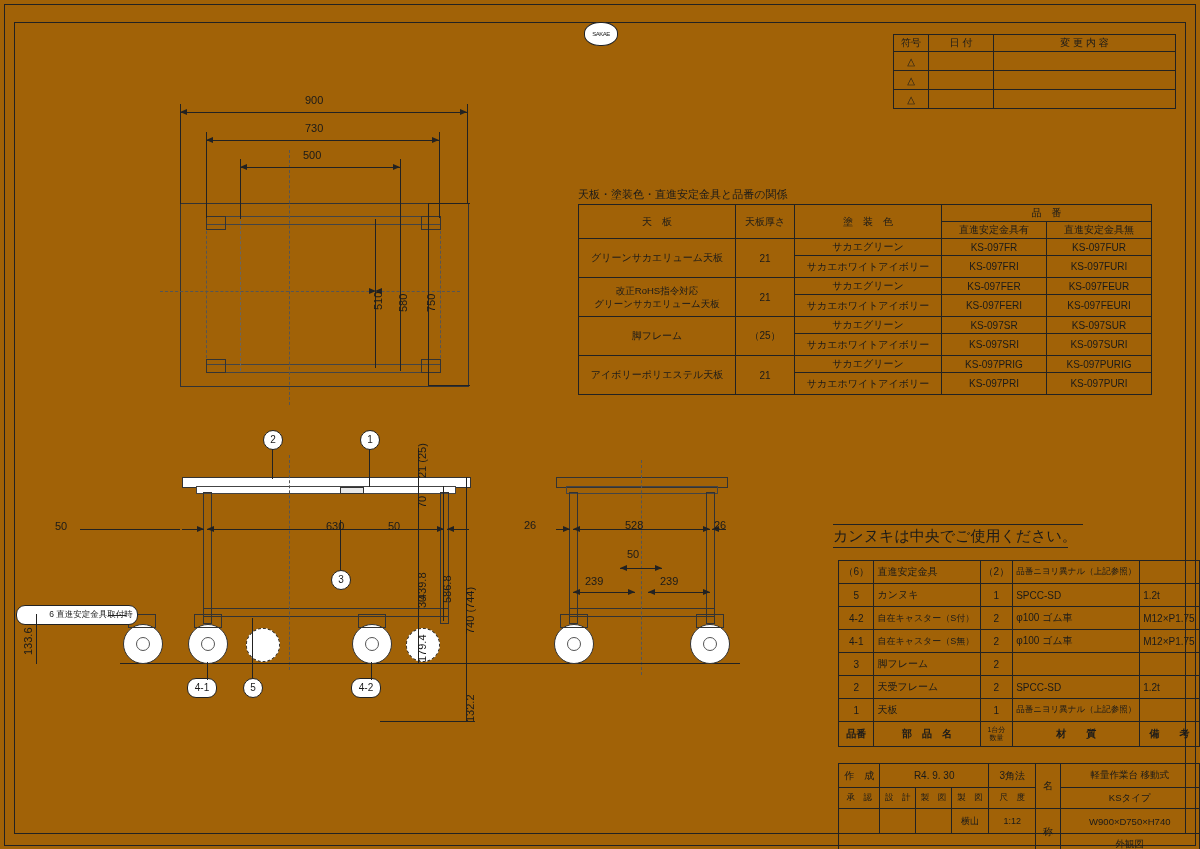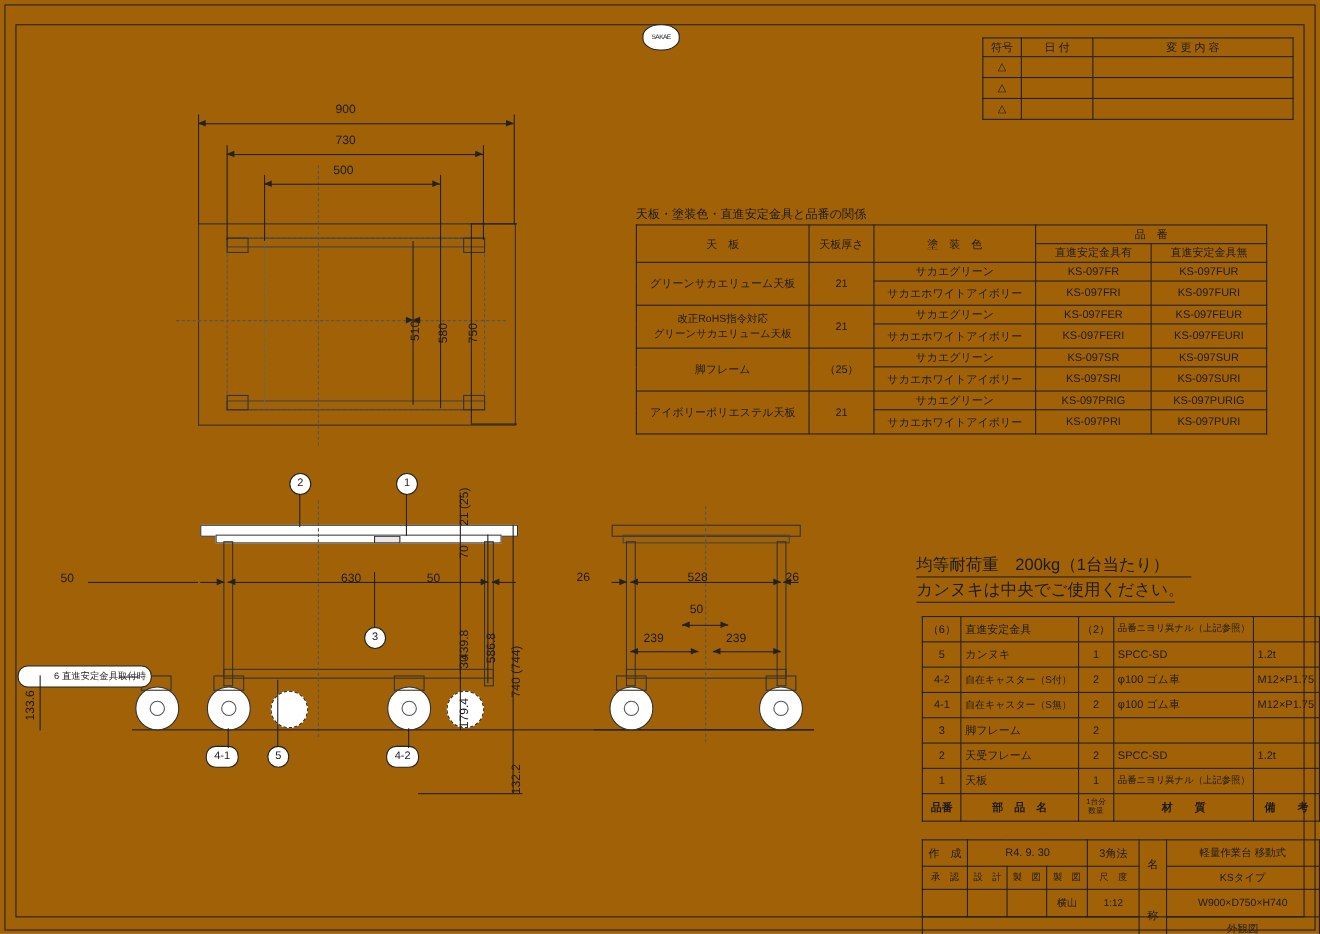--- a/index.html
+++ b/index.html
@@ -229,21 +229,21 @@
     <div class="line" style="left:369px;top:449px;width:1px;height:38px;"></div>
     <div class="line" style="left:340px;top:520px;width:1px;height:50px;"></div>
     <div class="line" style="left:207px;top:662px;width:1px;height:18px;"></div>
     <div class="line" style="left:252px;top:618px;width:1px;height:60px;"></div>
     <div class="line" style="left:371px;top:662px;width:1px;height:18px;"></div>
     <div class="line hline" style="left:108px;top:615px;width:18px;"></div>
 
     <div class="arrowline arr-r" style="left:182px;top:529px;width:22px;"></div>
     <div class="txt" style="left:55px;top:520px;">50</div>
     <div class="arrowline arr-l arr-r" style="left:207px;top:529px;width:237px;"></div>
-    <div class="txt" style="left:310px;top:520px;">630</div>
+    <div class="txt" style="left:326px;top:520px;">630</div>
     <div class="arrowline arr-l" style="left:447px;top:529px;width:22px;"></div>
     <div class="txt" style="left:388px;top:520px;">50</div>
     <div class="line hline" style="left:80px;top:529px;width:100px;"></div>
 
     <div class="vl" style="left:418px;top:450px;height:36px;"></div>
     <div class="vtxt" style="left:416px;top:478px;">21 (25)</div>
     <div class="vl" style="left:418px;top:486px;height:22px;"></div>
     <div class="vtxt" style="left:416px;top:508px;">70</div>
     <div class="vl" style="left:418px;top:508px;height:105px;"></div>
     <div class="vtxt" style="left:416px;top:600px;">439.8</div>
@@ -287,21 +287,20 @@
     <div class="arrowline arr-l" style="left:712px;top:529px;width:14px;"></div>
     <div class="txt" style="left:714px;top:519px;">26</div>
     <div class="txt" style="left:627px;top:548px;">50</div>
     <div class="arrowline arr-l arr-r" style="left:620px;top:568px;width:42px;"></div>
     <div class="arrowline arr-l arr-r" style="left:573px;top:592px;width:62px;"></div>
     <div class="txt" style="left:585px;top:575px;">239</div>
     <div class="arrowline arr-l arr-r" style="left:648px;top:592px;width:62px;"></div>
     <div class="txt" style="left:660px;top:575px;">239</div>
   </div>
 
-  <div class="bigtxt" style="left:833px;top:504px;">均等耐荷重　200kg（1台当たり）</div>
   <div class="line hline" style="left:833px;top:524px;width:250px;"></div>
   <div class="bigtxt" style="left:833px;top:527px;">カンヌキは中央でご使用ください。</div>
   <div class="line hline" style="left:833px;top:547px;width:235px;"></div>
 
   <div class="abs" style="left:838px;top:560px;">
     <table>
       <tbody>
           <tr>
         <td style="width:40px;height:20px;">（6）</td>
         <td style="width:108px;text-align:left;">直進安定金具</td>

